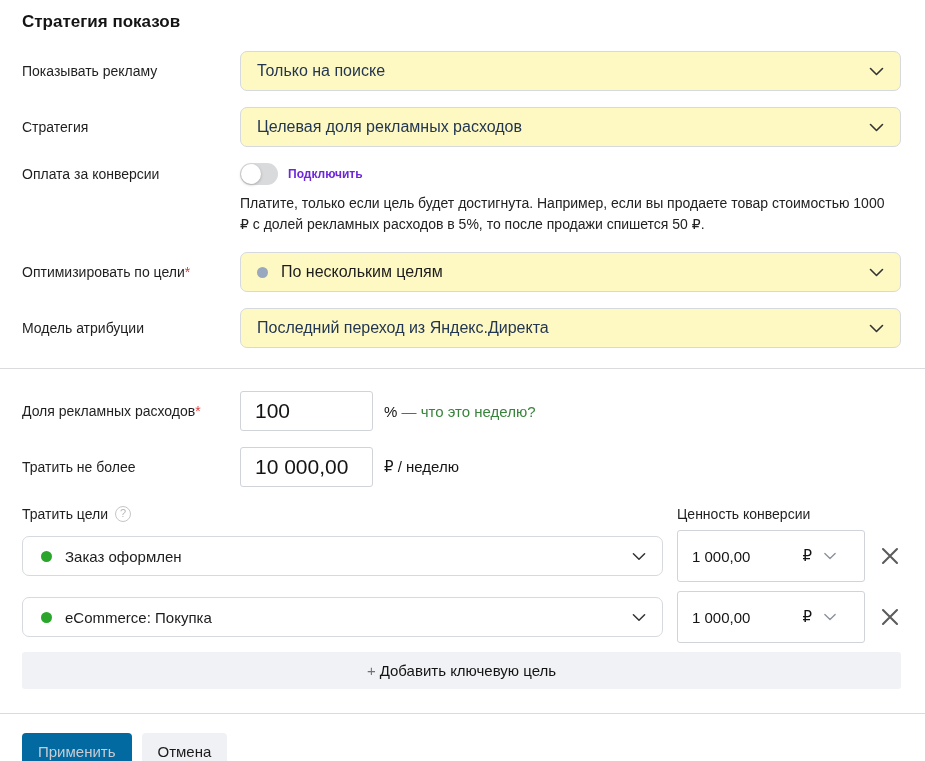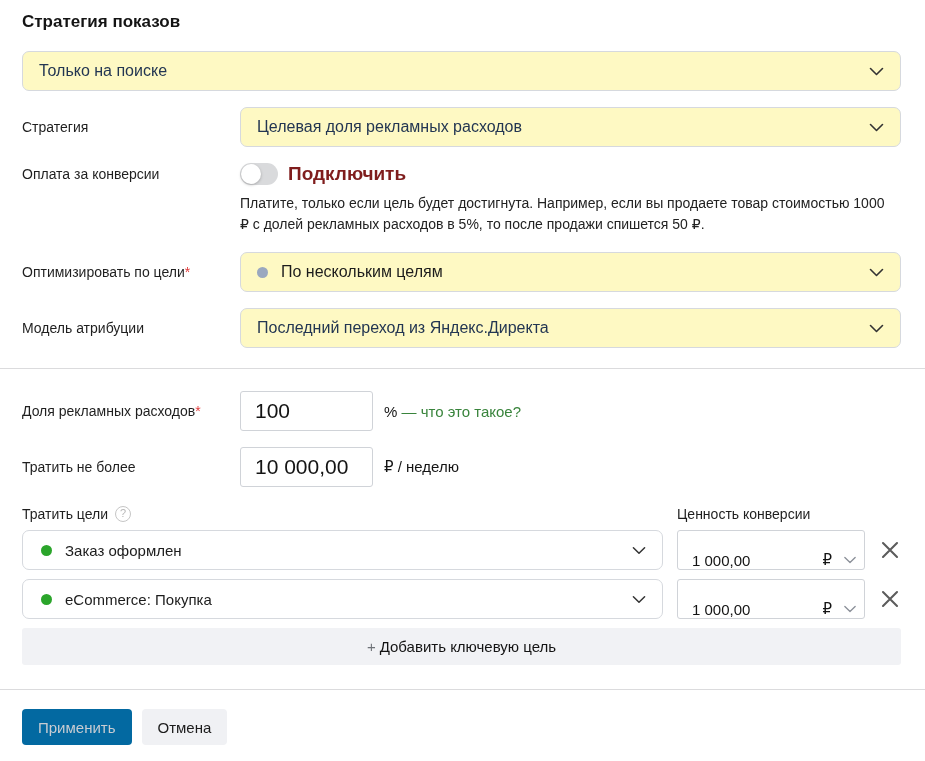--- a/index.html
+++ b/index.html
@@ -22,21 +22,21 @@
   .dot { width: 11px; height: 11px; border-radius: 50%; margin-right: 13px; flex: 0 0 11px; }
   .dot-gray { background: #9aa8bf; }
   .dot-green { background: #2ba52b; }
 
   .toggle-row { align-items: flex-start; margin-top: 4px; margin-bottom: 17px; }
   .toggle-row .form-label { padding-top: 3px; }
   .toggle-line { display: flex; align-items: center; }
   .toggle { width: 38px; height: 22px; border-radius: 11px; background: #d9dadc; position: relative; cursor: pointer; flex: 0 0 38px; }
   .toggle .knob { position: absolute; top: 1px; left: 1px; width: 20px; height: 20px; border-radius: 50%;
                   background: #fff; box-shadow: 0 1px 3px rgba(0,0,0,.25); }
-  .toggle-label { font-size: 19px; font-weight: 700; margin-left: 10px; color: #7f1d1d; }
+  .toggle-label { font-size: 12px; font-weight: 700; margin-left: 10px; color: #6d28d9; }
   .toggle-desc { font-size: 14px; line-height: 21px; color: #222; max-width: 648px; margin-top: 8px; }
 
   .divider { border: none; border-top: 1px solid #dbdbdd; height: 0; margin-left: -22px; margin-right: -24px; }
   .divider-1 { margin-top: 20px; }
   .divider-2 { margin-top: 24px; }
 
   .mid-row .form-label { font-size: 14px; }
   .row-after-divider { margin-top: 22px; }
   .text-input { width: 133px; height: 40px; border: 1px solid #d0d3d8; border-radius: 3px; padding: 0 14px;
                 font-size: 21px; color: #141414; font-family: "Liberation Sans", sans-serif; outline: none; }
@@ -47,22 +47,22 @@
   .gh-goal { flex: 1; display: flex; align-items: center; font-size: 14px; color: #1f1f1f; }
   .gh-value { width: 188px; flex: 0 0 188px; font-size: 14px; color: #1f1f1f; }
   .gh-x { width: 22px; flex: 0 0 22px; }
   .help-icon { width: 16px; height: 16px; border-radius: 50%; border: 1.5px solid #c6c6c6; color: #b8b8b8;
                font-size: 11px; line-height: 13px; text-align: center; margin-left: 7px; display: inline-block; cursor: pointer; }
 
   .goal-row { display: flex; gap: 14px; align-items: center; margin-bottom: 9px; }
   .goal-select { flex: 1; height: 40px; border: 1px solid #d6d9de; border-radius: 7px; display: flex;
                  align-items: center; padding: 0 16px 0 18px; cursor: pointer; }
   .goal-select .sel-text { font-size: 15px; color: #1c1c1c; }
-  .value-input { width: 188px; flex: 0 0 188px; height: 40px; border: 1px solid #d0d3d8; border-radius: 3px;
-                 display: flex; align-items: flex-end; padding: 0 8px 0 14px; }
+  .value-input { width: 188px; flex: 0 0 188px; height: 52px; border: 1px solid #d0d3d8; border-radius: 3px;
+                 display: flex; align-items: center; padding: 0 28px 0 14px; }
   .value-input .val { font-size: 15px; color: #141414; flex: 1; }
   .currency-picker { display: flex; align-items: center; gap: 12px; cursor: pointer; }
   .currency-picker .cur { font-size: 15px; color: #141414; }
   .remove-btn { width: 22px; height: 22px; flex: 0 0 22px; background: none; border: none; cursor: pointer;
                 display: flex; align-items: center; justify-content: center; padding: 0; }
 
   .add-goal-btn { display: block; width: 100%; height: 37px; margin-top: 3px; background: #f1f2f5; border: none;
                   border-radius: 3px; font-size: 15px; color: #141414; cursor: pointer;
                   font-family: "Liberation Sans", sans-serif; }
   .add-goal-btn .plus { color: #6f7378; margin-right: 4px; }
@@ -74,20 +74,21 @@
   .btn-cancel { background: #f0f1f4; color: #1c1c1c; }
 </style>
 </head>
 <body>
 
 <div class="container">
 
   <div class="page-title">Стратегия показов</div>
 
   <div class="form-row">
+    <div class="form-label">Показывать рекламу</div>
     <div class="select">
       <span class="sel-text">Только на поиске</span>
       <span class="chev">
         <svg width="15" height="9" viewBox="0 0 15 9">
             <path d="M1.5 1.5l6 6 6-6" fill="none" stroke="#333" stroke-width="1.6" stroke-linecap="round" stroke-linejoin="round"></path>
           </svg>
       </span>
     </div>
   </div>
 
@@ -139,21 +140,21 @@
           </svg>
       </span>
     </div>
   </div>
 
   <hr class="divider divider-1">
 
   <div class="form-row mid-row row-after-divider">
     <div class="form-label"><span>Доля рекламных расходов</span><span class="req">*</span></div>
     <input class="text-input" value="100" style="">
-    <span class="after-input"><span>%</span> <a class="green-link">— что это такое?</a></span>
+    <span class="after-input"><span>%</span> <a class="green-link">— что это неделю?</a></span>
   </div>
 
   <div class="form-row mid-row">
     <div class="form-label">Тратить не более</div>
     <input class="text-input" value="10 000,00" style="">
     <span class="after-input">₽ / неделю</span>
   </div>
 
   <div class="goals-header">
     <div class="gh-goal">

